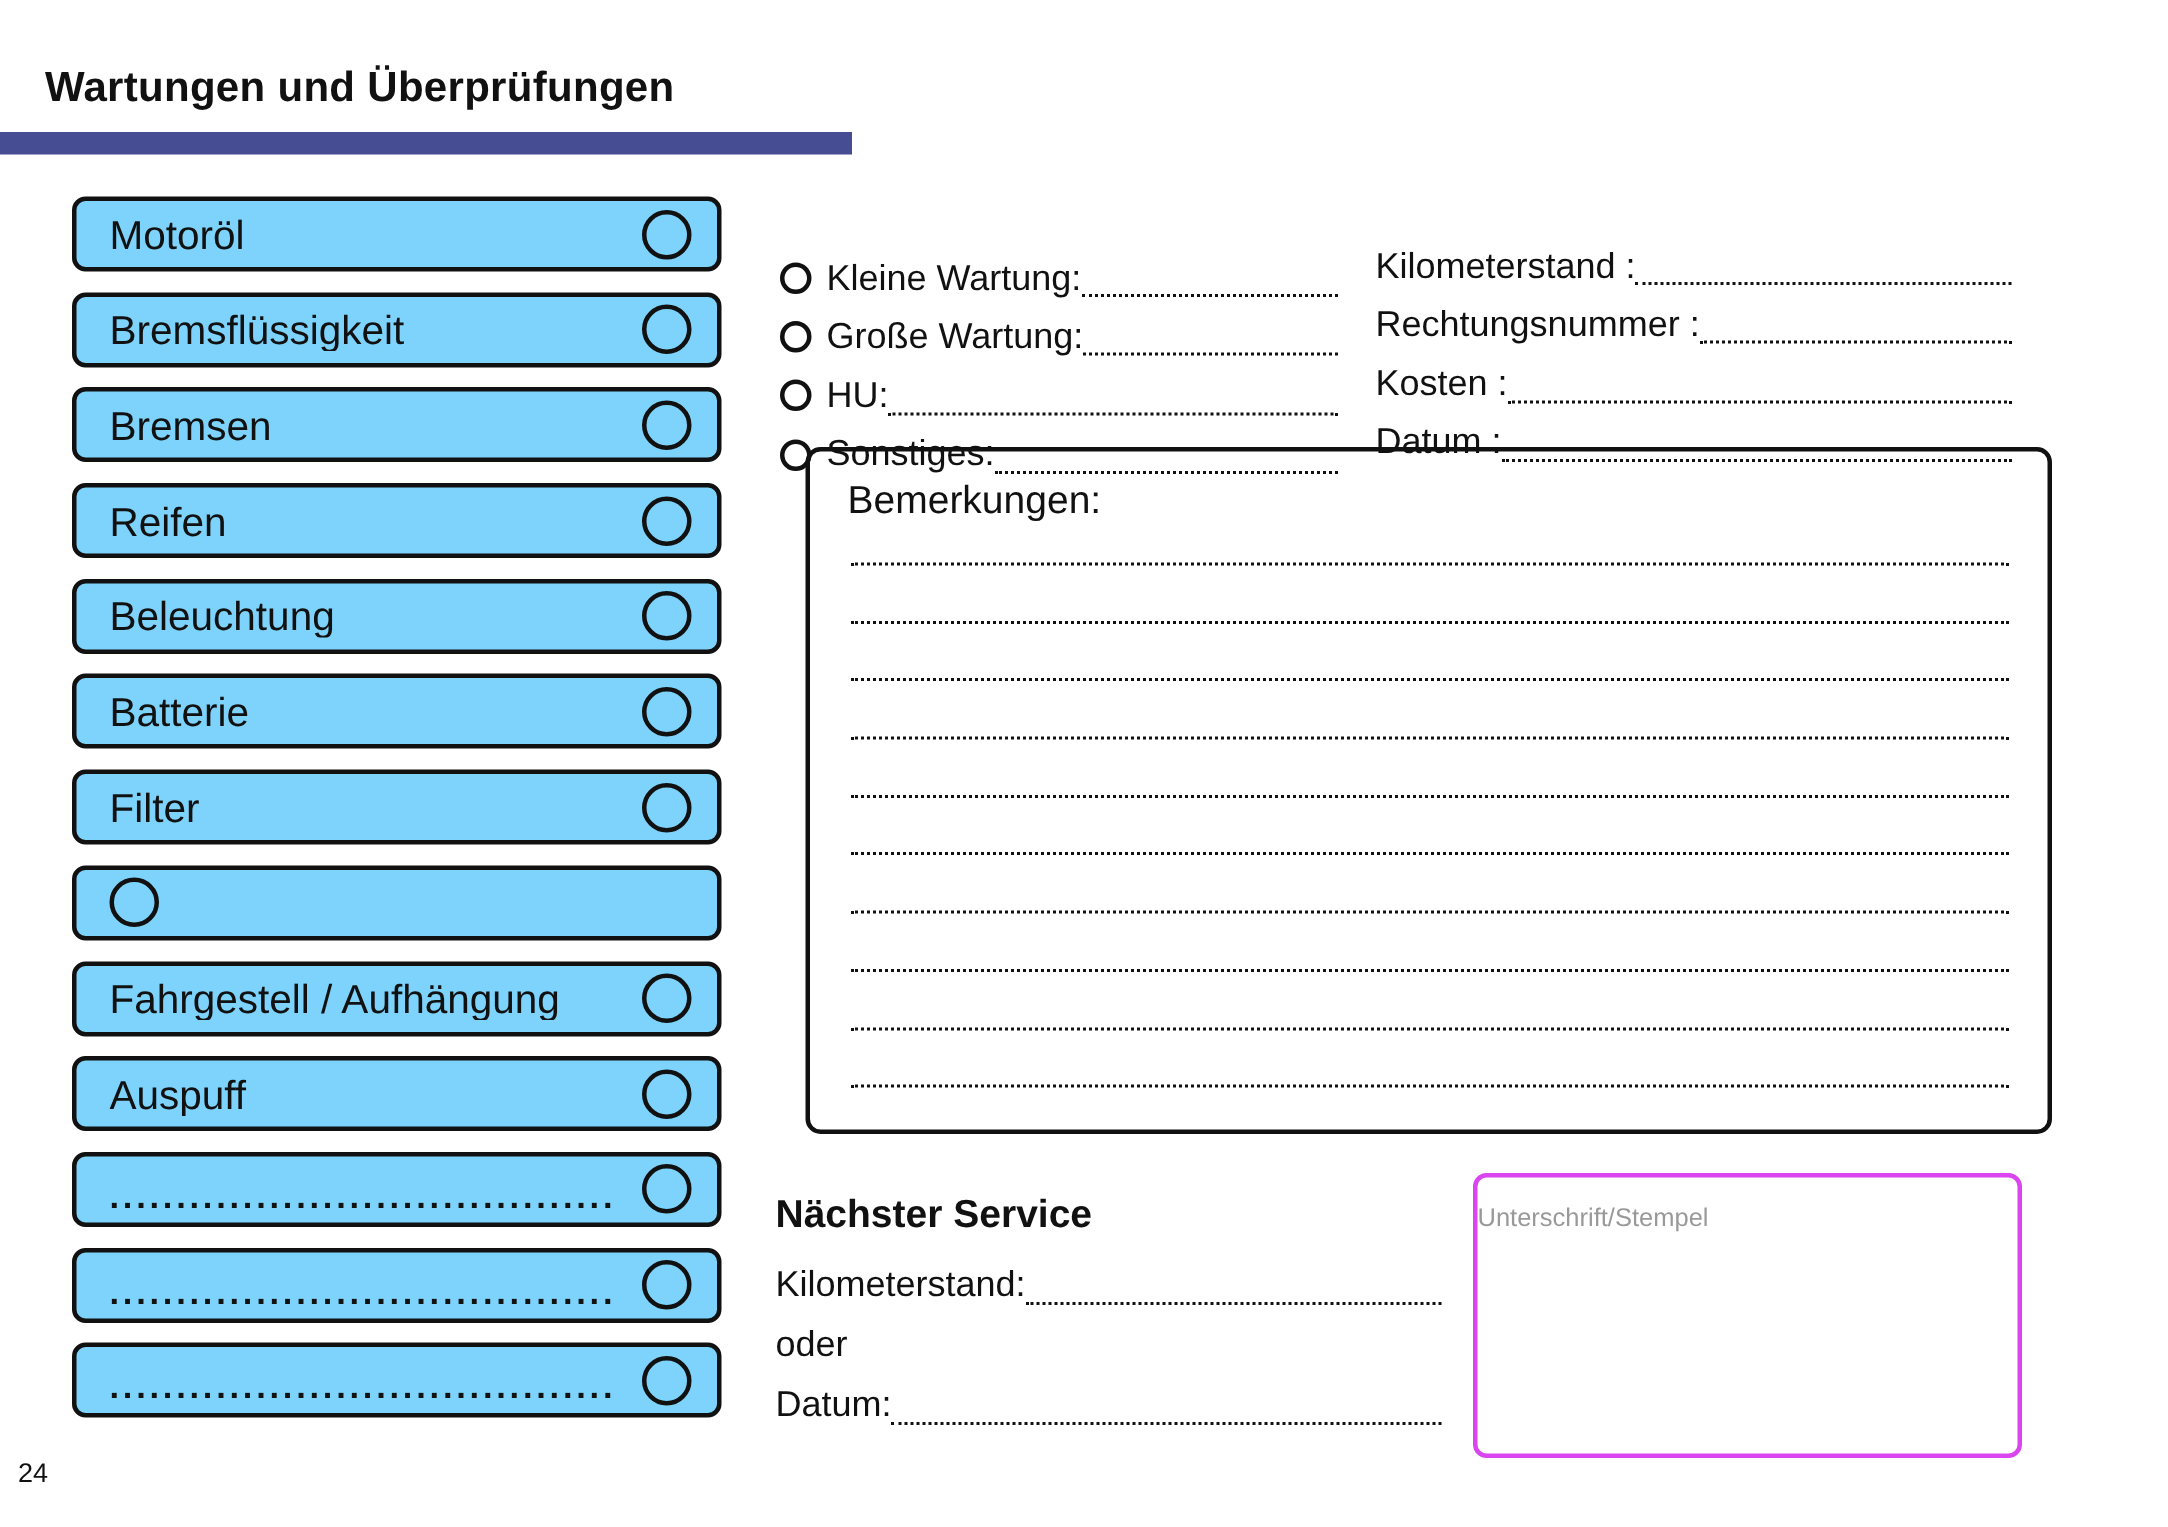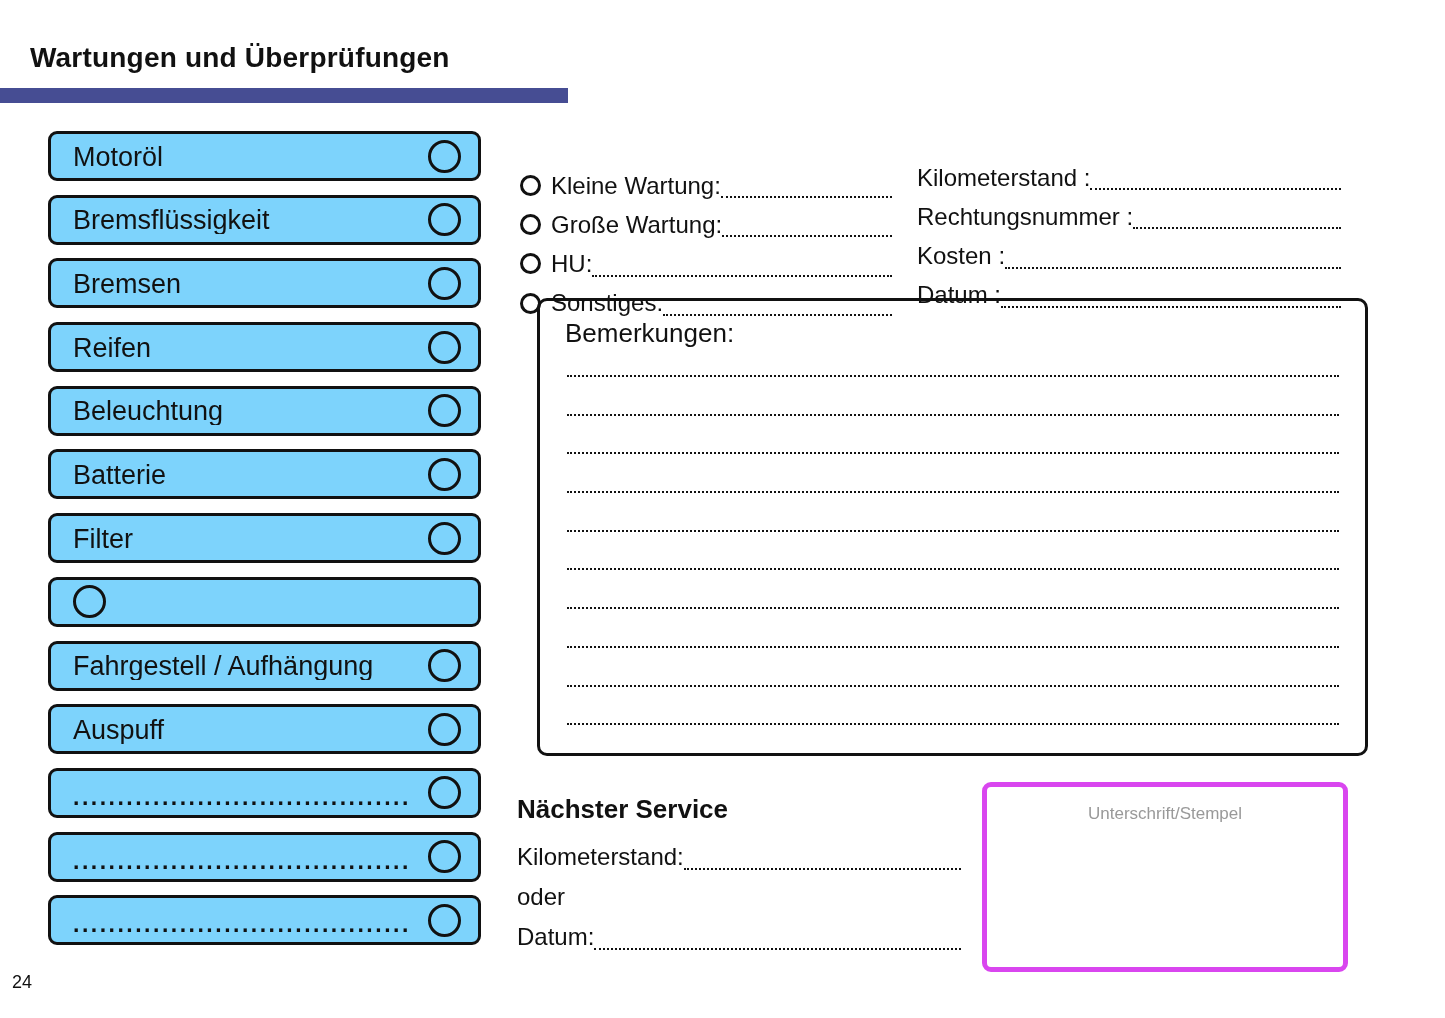--- a/index.html
+++ b/index.html
@@ -72,21 +72,21 @@
   
   .next-service { position: absolute; left: 517px; top: 780px; width: 444px; }
   .ns-title { font-size: 26px; font-weight: bold; margin-bottom: 12px; margin-top: 14px; }
   .ns-row { display: flex; align-items: center; height: 40px; }
   .ns-label { font-size: 24px; white-space: nowrap; }
 
   
   .signature-box {
     position: absolute; left: 982px; top: 782px;
     width: 366px; height: 190px;
-    border: 5px solid #d946ef; border-radius: 9px; text-align: center;
+    border: 3px solid #d946ef; border-radius: 9px; 
   }
   .sig-label { margin-top: 17px; font-size: 17px; color: #999999; }
 
   
   .page-number { position: absolute; left: 12px; top: 972px; font-size: 18px; }
 </style>
 </head>
 <body>
 
 <h1 class="page-title">Wartungen und Überprüfungen</h1>

